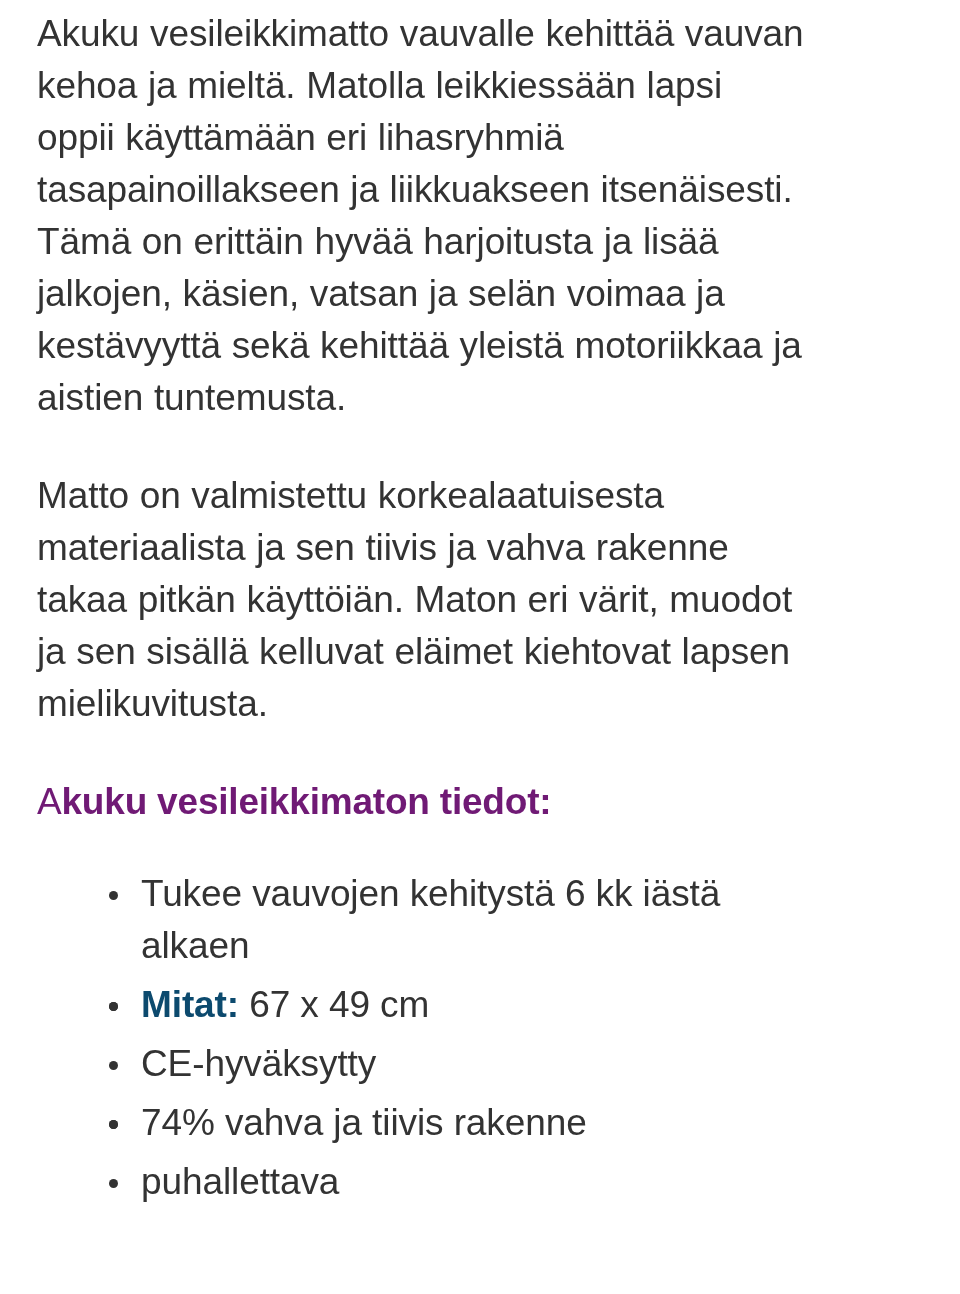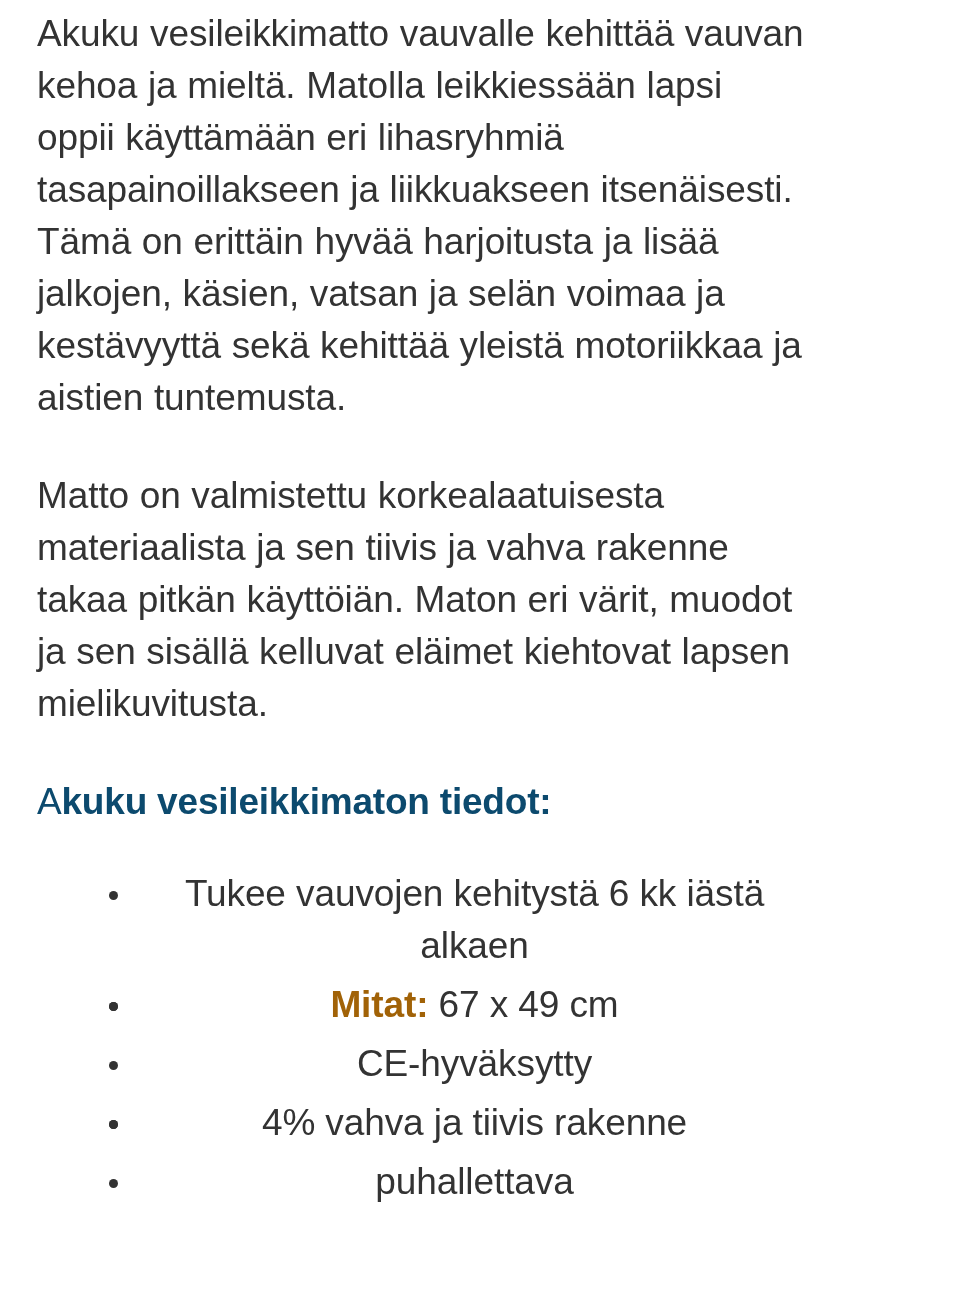--- a/index.html
+++ b/index.html
@@ -33,21 +33,21 @@
     color: #333333;
     word-spacing: 0.5px;
   }
 
   .section-heading {
     margin: 0 0 40px 0;
     font-size: 37px;
     line-height: 52px;
     font-weight: 700;
     letter-spacing: -0.2px;
-    color: #0c4a6e;
+    color: #701a75;
   }
 
   .section-heading .lead-letter {
     font-weight: 400;
   }
 
   .spec-list {
     list-style: none;
     margin: 0;
     padding: 0 0 0 72px;
@@ -55,40 +55,39 @@
 
   .spec-list-item {
     position: relative;
     margin: 0 0 7px 0;
     padding-left: 32px;
     font-size: 37px;
     line-height: 52px;
     font-weight: 400;
     letter-spacing: -0.1px;
     color: #333333;
-    text-align: center;
   }
 
   .spec-list-item:last-child {
     margin-bottom: 8px;
   }
 
   .spec-list-item .bullet-dot {
     position: absolute;
     left: 0;
     top: 23px;
     width: 9px;
     height: 9px;
     border-radius: 50%;
     background: #333333;
   }
 
   .spec-list-item .spec-label {
     font-weight: 700;
-    color: #a16207;
+    color: #0c4a6e;
   }
 </style>
 </head>
 <body>
 
 <main class="product-description">
 
   <p class="paragraph">Akuku vesileikkimatto vauvalle kehittää vauvan kehoa ja mieltä. Matolla leikkiessään lapsi oppii käyttämään eri lihasryhmiä tasapainoillakseen ja liikkuakseen itsenäisesti. Tämä on erittäin hyvää harjoitusta ja lisää jalkojen, käsien, vatsan ja selän voimaa ja kestävyyttä sekä kehittää yleistä motoriikkaa ja aistien tuntemusta.</p>
 
   <p class="paragraph">Matto on valmistettu korkealaatuisesta materiaalista ja sen tiivis ja vahva rakenne takaa pitkän käyttöiän. Maton eri värit, muodot ja sen sisällä kelluvat eläimet kiehtovat lapsen mielikuvitusta.</p>
@@ -114,21 +113,21 @@
 
     <li class="spec-list-item">
       <span class="bullet-dot"></span><span class="spec-label"></span><span>CE-hyväksytty</span>
     </li>
 
     <li class="spec-list-item">
       <span class="bullet-dot"></span><span class="spec-label"></span>
     </li>
 
     <li class="spec-list-item">
-      <span class="bullet-dot"></span><span class="spec-label"></span><span>4% vahva ja tiivis rakenne</span>
+      <span class="bullet-dot"></span><span class="spec-label"></span><span>74% vahva ja tiivis rakenne</span>
     </li>
 
     <li class="spec-list-item">
       <span class="bullet-dot"></span><span class="spec-label"></span><span>puhallettava</span>
     </li>
 
   </ul>
 
 </main>
 

